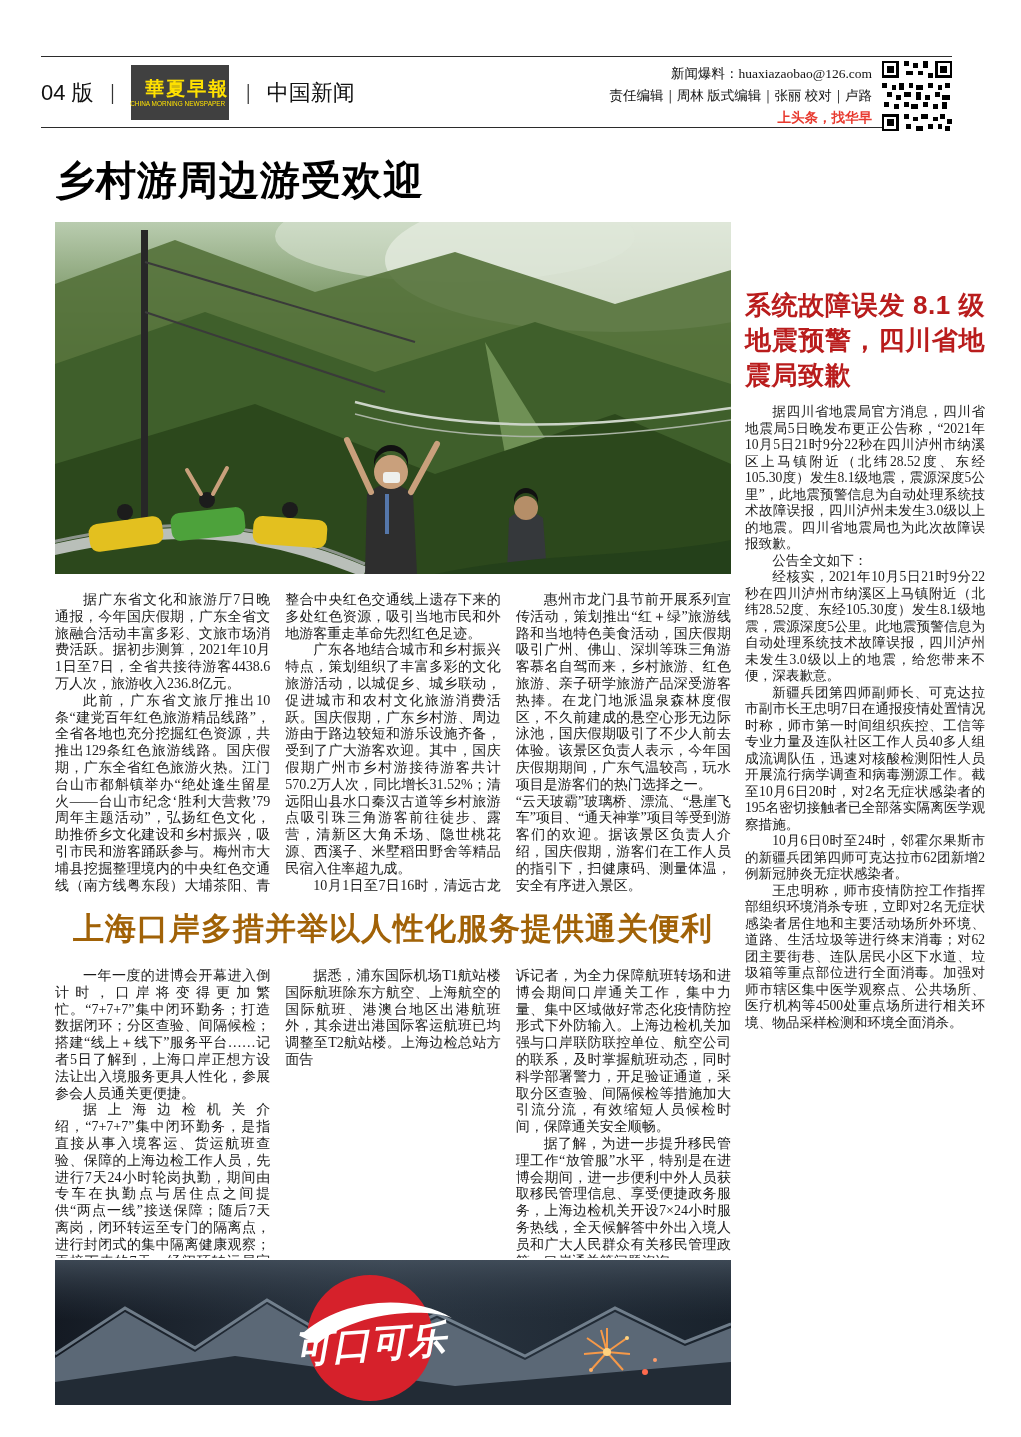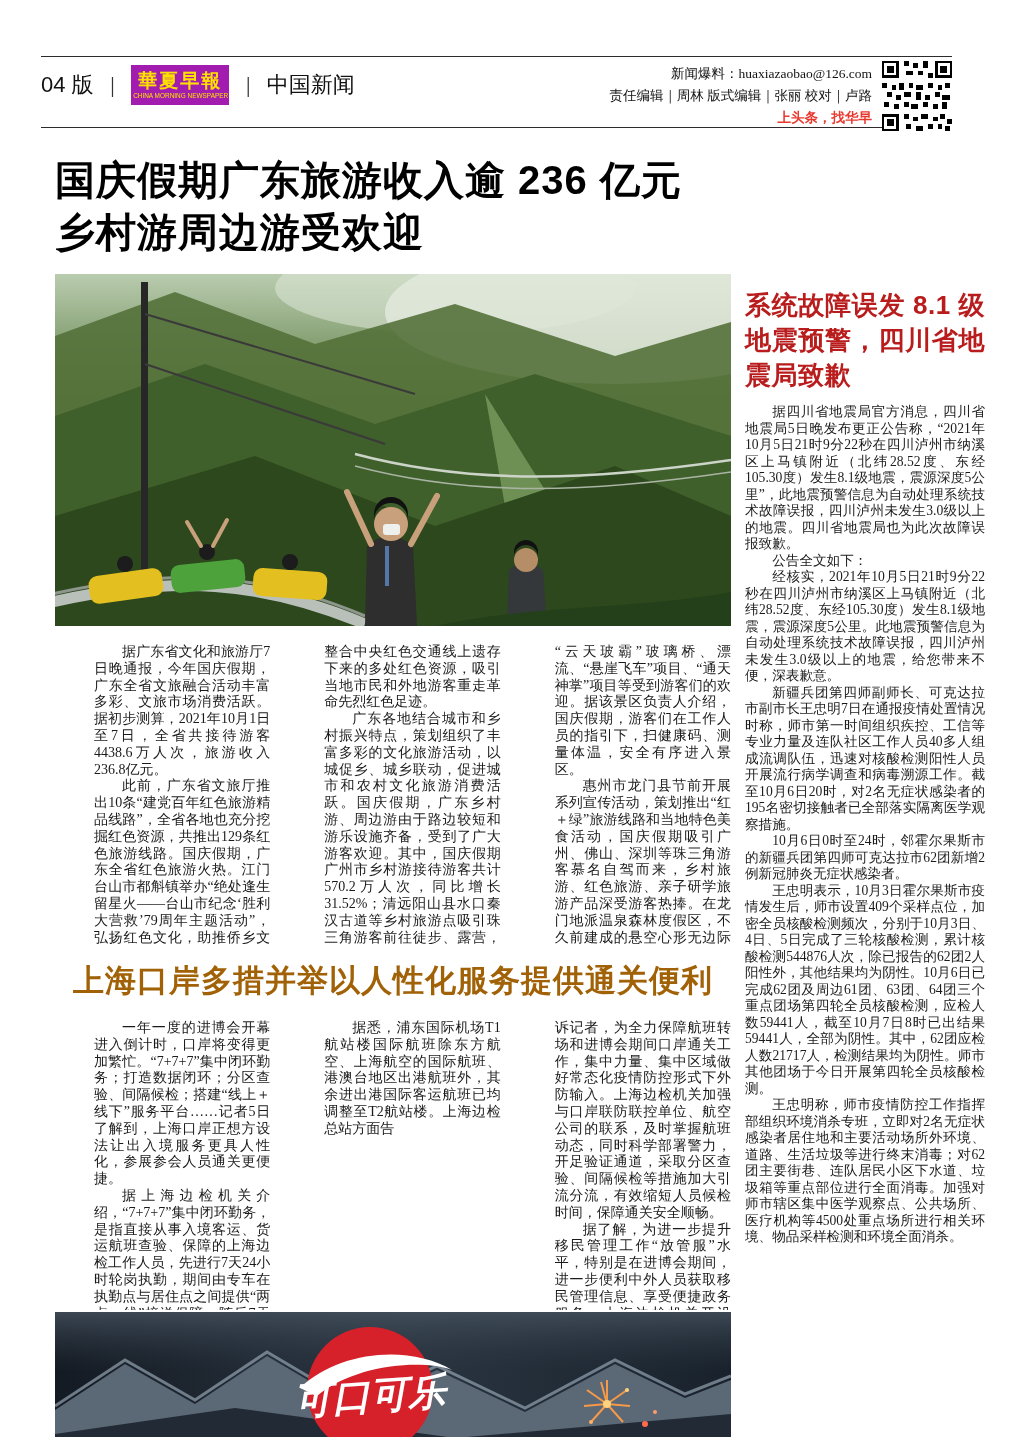--- a/index.html
+++ b/index.html
@@ -6,42 +6,42 @@
   .page { position:relative; width:1021px; height:1437px; background:#ffffff;
           margin:0 auto; overflow:hidden; font-family:"Liberation Serif", serif; }
 
   
   .header { position:absolute; left:41px; top:56px; width:911px; height:72px;
             border-top:1.5px solid #2b2b2b; border-bottom:1.5px solid #2b2b2b;
             display:flex; justify-content:space-between; align-items:flex-start; box-sizing:border-box; }
   .hdr-left { display:flex; align-items:center; gap:9px; padding-top:8px;
               font-family:"Liberation Sans", sans-serif; font-size:22px; color:#111; }
   .hdr-divider { color:#333; font-size:20px; }
-  .masthead { width:98px; height:40px; background:#a21caf; color:#ffe100; display:flex;
-              flex-direction:column; align-items:center; justify-content:center; line-height:1; }
+  .masthead { width:98px; height:55px; background:#404040; color:#ffe100; display:flex;
+              flex-direction:column; align-items:flex-end; justify-content:center; line-height:1; }
   .masthead .mh-main { font-weight:bold; font-size:19px; letter-spacing:2px; font-family:"Liberation Serif", serif; }
   .masthead .mh-sub  { font-size:7px; letter-spacing:0; margin-top:2px; transform:scaleX(.92); white-space:nowrap; }
   .hdr-right { display:flex; gap:10px; align-items:center; padding-top:4px; }
   .hdr-meta { text-align:right; font-size:13.5px; line-height:1.65; color:#111; }
   .hdr-meta .slogan { color:#e8392e; font-weight:bold; }
   .qr { width:70px; height:70px; }
 
   
   .content { position:absolute; top:150px; left:55px; width:930px; display:flex; gap:14px; }
   .main-col { width:676px; flex:none; }
   .side-col { width:240px; flex:none; padding-top:138px; box-sizing:border-box; }
 
   h1.lead-headline { margin:4px 0 16px; font-family:"Liberation Sans", sans-serif;
                      font-weight:bold; font-size:40px; line-height:1.3; letter-spacing:1px; color:#000; }
   .lead-photo { width:676px; height:352px; display:block; }
 
   .cols { display:flex; gap:15px; margin-top:18px; overflow:hidden; }
   .cols.lead-cols { height:300px; }
   .cols.sh-cols   { height:290px; }
-  .col { flex:1; min-width:0;margin-left:39px; }
+  .col { flex:1; min-width:0; }
 
   p.body-p { margin:0; font-size:14px; line-height:16.8px; text-align:justify;
              text-indent:2em; color:#1a1a1a; }
   p.body-p.cont { text-indent:0; }
 
   h2.sh-headline { margin:16px 0 10px; text-align:center; font-family:"Liberation Sans", sans-serif;
                    font-weight:bold; font-size:31px; letter-spacing:1px; color:#a16207; }
 
   .side-col h3 { margin:0 0 12px; font-family:"Liberation Sans", sans-serif; font-weight:bold;
                  font-size:26px; line-height:1.34; letter-spacing:.5px; color:#b91c1c; text-align:justify; }
@@ -125,21 +125,20 @@
             <rect x="26" y="27" width="2" height="2"></rect>
         </g>
       </svg>
     </div>
   </div>
 
   <div class="content">
 
     <div class="main-col">
       <h1 class="lead-headline">
-        <span style="display:block">国庆假期广东旅游收入逾 236 亿元</span>
         <span style="display:block">乡村游周边游受欢迎</span>
       </h1>
 
       <svg class="lead-photo" viewBox="0 0 676 352" preserveAspectRatio="none">
         <defs>
           <linearGradient id="pgBg" x1="0" y1="0" x2="0" y2="1">
             <stop offset="0" stop-color="#b9ccaf"></stop>
               <stop offset="0.35" stop-color="#5f7f46"></stop>
               <stop offset="1" stop-color="#2e4a1e"></stop>
           </linearGradient>
@@ -186,22 +185,22 @@
         <div class="col">
             <p class="body-p">据广东省文化和旅游厅7日晚通报，今年国庆假期，广东全省文旅融合活动丰富多彩、文旅市场消费活跃。据初步测算，2021年10月1日至7日，全省共接待游客4438.6万人次，旅游收入236.8亿元。</p>
             <p class="body-p">此前，广东省文旅厅推出10条“建党百年红色旅游精品线路”，全省各地也充分挖掘红色资源，共推出129条红色旅游线路。国庆假期，广东全省红色旅游火热。江门台山市都斛镇举办“绝处逢生留星火——台山市纪念‘胜利大营救’79周年主题活动”，弘扬红色文化，助推侨乡文化建设和乡村振兴，吸引市民和游客踊跃参与。梅州市大埔县挖掘整理境内的中央红色交通线（南方线粤东段）大埔茶阳、青溪镇以及南粤古驿道线路周边的红色景区，</p>
           </div>
         <div class="col">
             <p class="body-p cont">整合中央红色交通线上遗存下来的多处红色资源，吸引当地市民和外地游客重走革命先烈红色足迹。</p>
             <p class="body-p">广东各地结合城市和乡村振兴特点，策划组织了丰富多彩的文化旅游活动，以城促乡、城乡联动，促进城市和农村文化旅游消费活跃。国庆假期，广东乡村游、周边游由于路边较短和游乐设施齐备，受到了广大游客欢迎。其中，国庆假期广州市乡村游接待游客共计570.2万人次，同比增长31.52%；清远阳山县水口秦汉古道等乡村旅游点吸引珠三角游客前往徒步、露营，清新区大角禾场、隐世桃花源、西溪子、米墅稻田野舍等精品民宿入住率超九成。</p>
             <p class="body-p">10月1日至7日16时，清远古龙峡景区累计接待游客12.8万人次，</p>
           </div>
         <div class="col">
+            <p class="body-p">惠州市龙门县节前开展系列宣传活动，策划推出“红＋绿”旅游线路和当地特色美食活动，国庆假期吸引广州、佛山、深圳等珠三角游客慕名自驾而来，乡村旅游、红色旅游、亲子研学旅游产品深受游客热捧。在龙门地派温泉森林度假区，不久前建成的悬空心形无边际泳池，国庆假期吸引了不少人前去体验。该景区负责人表示，今年国庆假期期间，广东气温较高，玩水项目是游客们的热门选择之一。</p>
             <p class="body-p cont">“云天玻霸”玻璃桥、漂流、“悬崖飞车”项目、“通天神掌”项目等受到游客们的欢迎。据该景区负责人介绍，国庆假期，游客们在工作人员的指引下，扫健康码、测量体温，安全有序进入景区。</p>
-            <p class="body-p">惠州市龙门县节前开展系列宣传活动，策划推出“红＋绿”旅游线路和当地特色美食活动，国庆假期吸引广州、佛山、深圳等珠三角游客慕名自驾而来，乡村旅游、红色旅游、亲子研学旅游产品深受游客热捧。在龙门地派温泉森林度假区，不久前建成的悬空心形无边际泳池，国庆假期吸引了不少人前去体验。该景区负责人表示，今年国庆假期期间，广东气温较高，玩水项目是游客们的热门选择之一。</p>
           </div>
       </div>
 
       <h2 class="sh-headline">上海口岸多措并举以人性化服务提供通关便利</h2>
 
       <div class="cols sh-cols">
         <div class="col">
             <p class="body-p">一年一度的进博会开幕进入倒计时，口岸将变得更加繁忙。“7+7+7”集中闭环勤务；打造数据闭环；分区查验、间隔候检；搭建“线上＋线下”服务平台……记者5日了解到，上海口岸正想方设法让出入境服务更具人性化，参展参会人员通关更便捷。</p>
             <p class="body-p">据上海边检机关介绍，“7+7+7”集中闭环勤务，是指直接从事入境客运、货运航班查验、保障的上海边检工作人员，先进行7天24小时轮岗执勤，期间由专车在执勤点与居住点之间提供“两点一线”接送保障；随后7天离岗，闭环转运至专门的隔离点，进行封闭式的集中隔离健康观察；再接下来的7天，经闭环转运居家隔离健康观察。随</p>
           </div>
@@ -260,19 +259,18 @@
         <div class="side-body">
             <p class="body-p">据四川省地震局官方消息，四川省地震局5日晚发布更正公告称，“2021年10月5日21时9分22秒在四川泸州市纳溪区上马镇附近（北纬28.52度、东经105.30度）发生8.1级地震，震源深度5公里”，此地震预警信息为自动处理系统技术故障误报，四川泸州未发生3.0级以上的地震。四川省地震局也为此次故障误报致歉。</p>
             <p class="body-p">公告全文如下：</p>
             <p class="body-p">经核实，2021年10月5日21时9分22秒在四川泸州市纳溪区上马镇附近（北纬28.52度、东经105.30度）发生8.1级地震，震源深度5公里。此地震预警信息为自动处理系统技术故障误报，四川泸州未发生3.0级以上的地震，给您带来不便，深表歉意。</p>
           </div>
       </div>
       <div class="side-article-2">
         <div class="side-body">
             <p class="body-p">新疆兵团第四师副师长、可克达拉市副市长王忠明7日在通报疫情处置情况时称，师市第一时间组织疾控、工信等专业力量及连队社区工作人员40多人组成流调队伍，迅速对核酸检测阳性人员开展流行病学调查和病毒溯源工作。截至10月6日20时，对2名无症状感染者的195名密切接触者已全部落实隔离医学观察措施。</p>
             <p class="body-p">10月6日0时至24时，邻霍尔果斯市的新疆兵团第四师可克达拉市62团新增2例新冠肺炎无症状感染者。</p>
-            <p class="body-p">王忠明表示，10月3日霍尔果斯市疫情发生后，师市设置409个采样点位，加密全员核酸检测频次，分别于10月3日、4日、5日完成了三轮核酸检测，累计核酸检测544876人次，除已报告的62团2人阳性外，其他结果均为阴性。10月6日已完成62团及周边61团、63团、64团三个重点团场第四轮全员核酸检测，应检人数59441人，截至10月7日8时已出结果59441人，全部为阴性。其中，62团应检人数21717人，检测结果均为阴性。师市其他团场于今日开展第四轮全员核酸检测。</p>
             <p class="body-p">王忠明称，师市疫情防控工作指挥部组织环境消杀专班，立即对2名无症状感染者居住地和主要活动场所外环境、道路、生活垃圾等进行终末消毒；对62团主要街巷、连队居民小区下水道、垃圾箱等重点部位进行全面消毒。加强对师市辖区集中医学观察点、公共场所、医疗机构等4500处重点场所进行相关环境、物品采样检测和环境全面消杀。</p>
           </div>
       </div>
     </div>
   </div>
 </div>
 
 </body></html>

